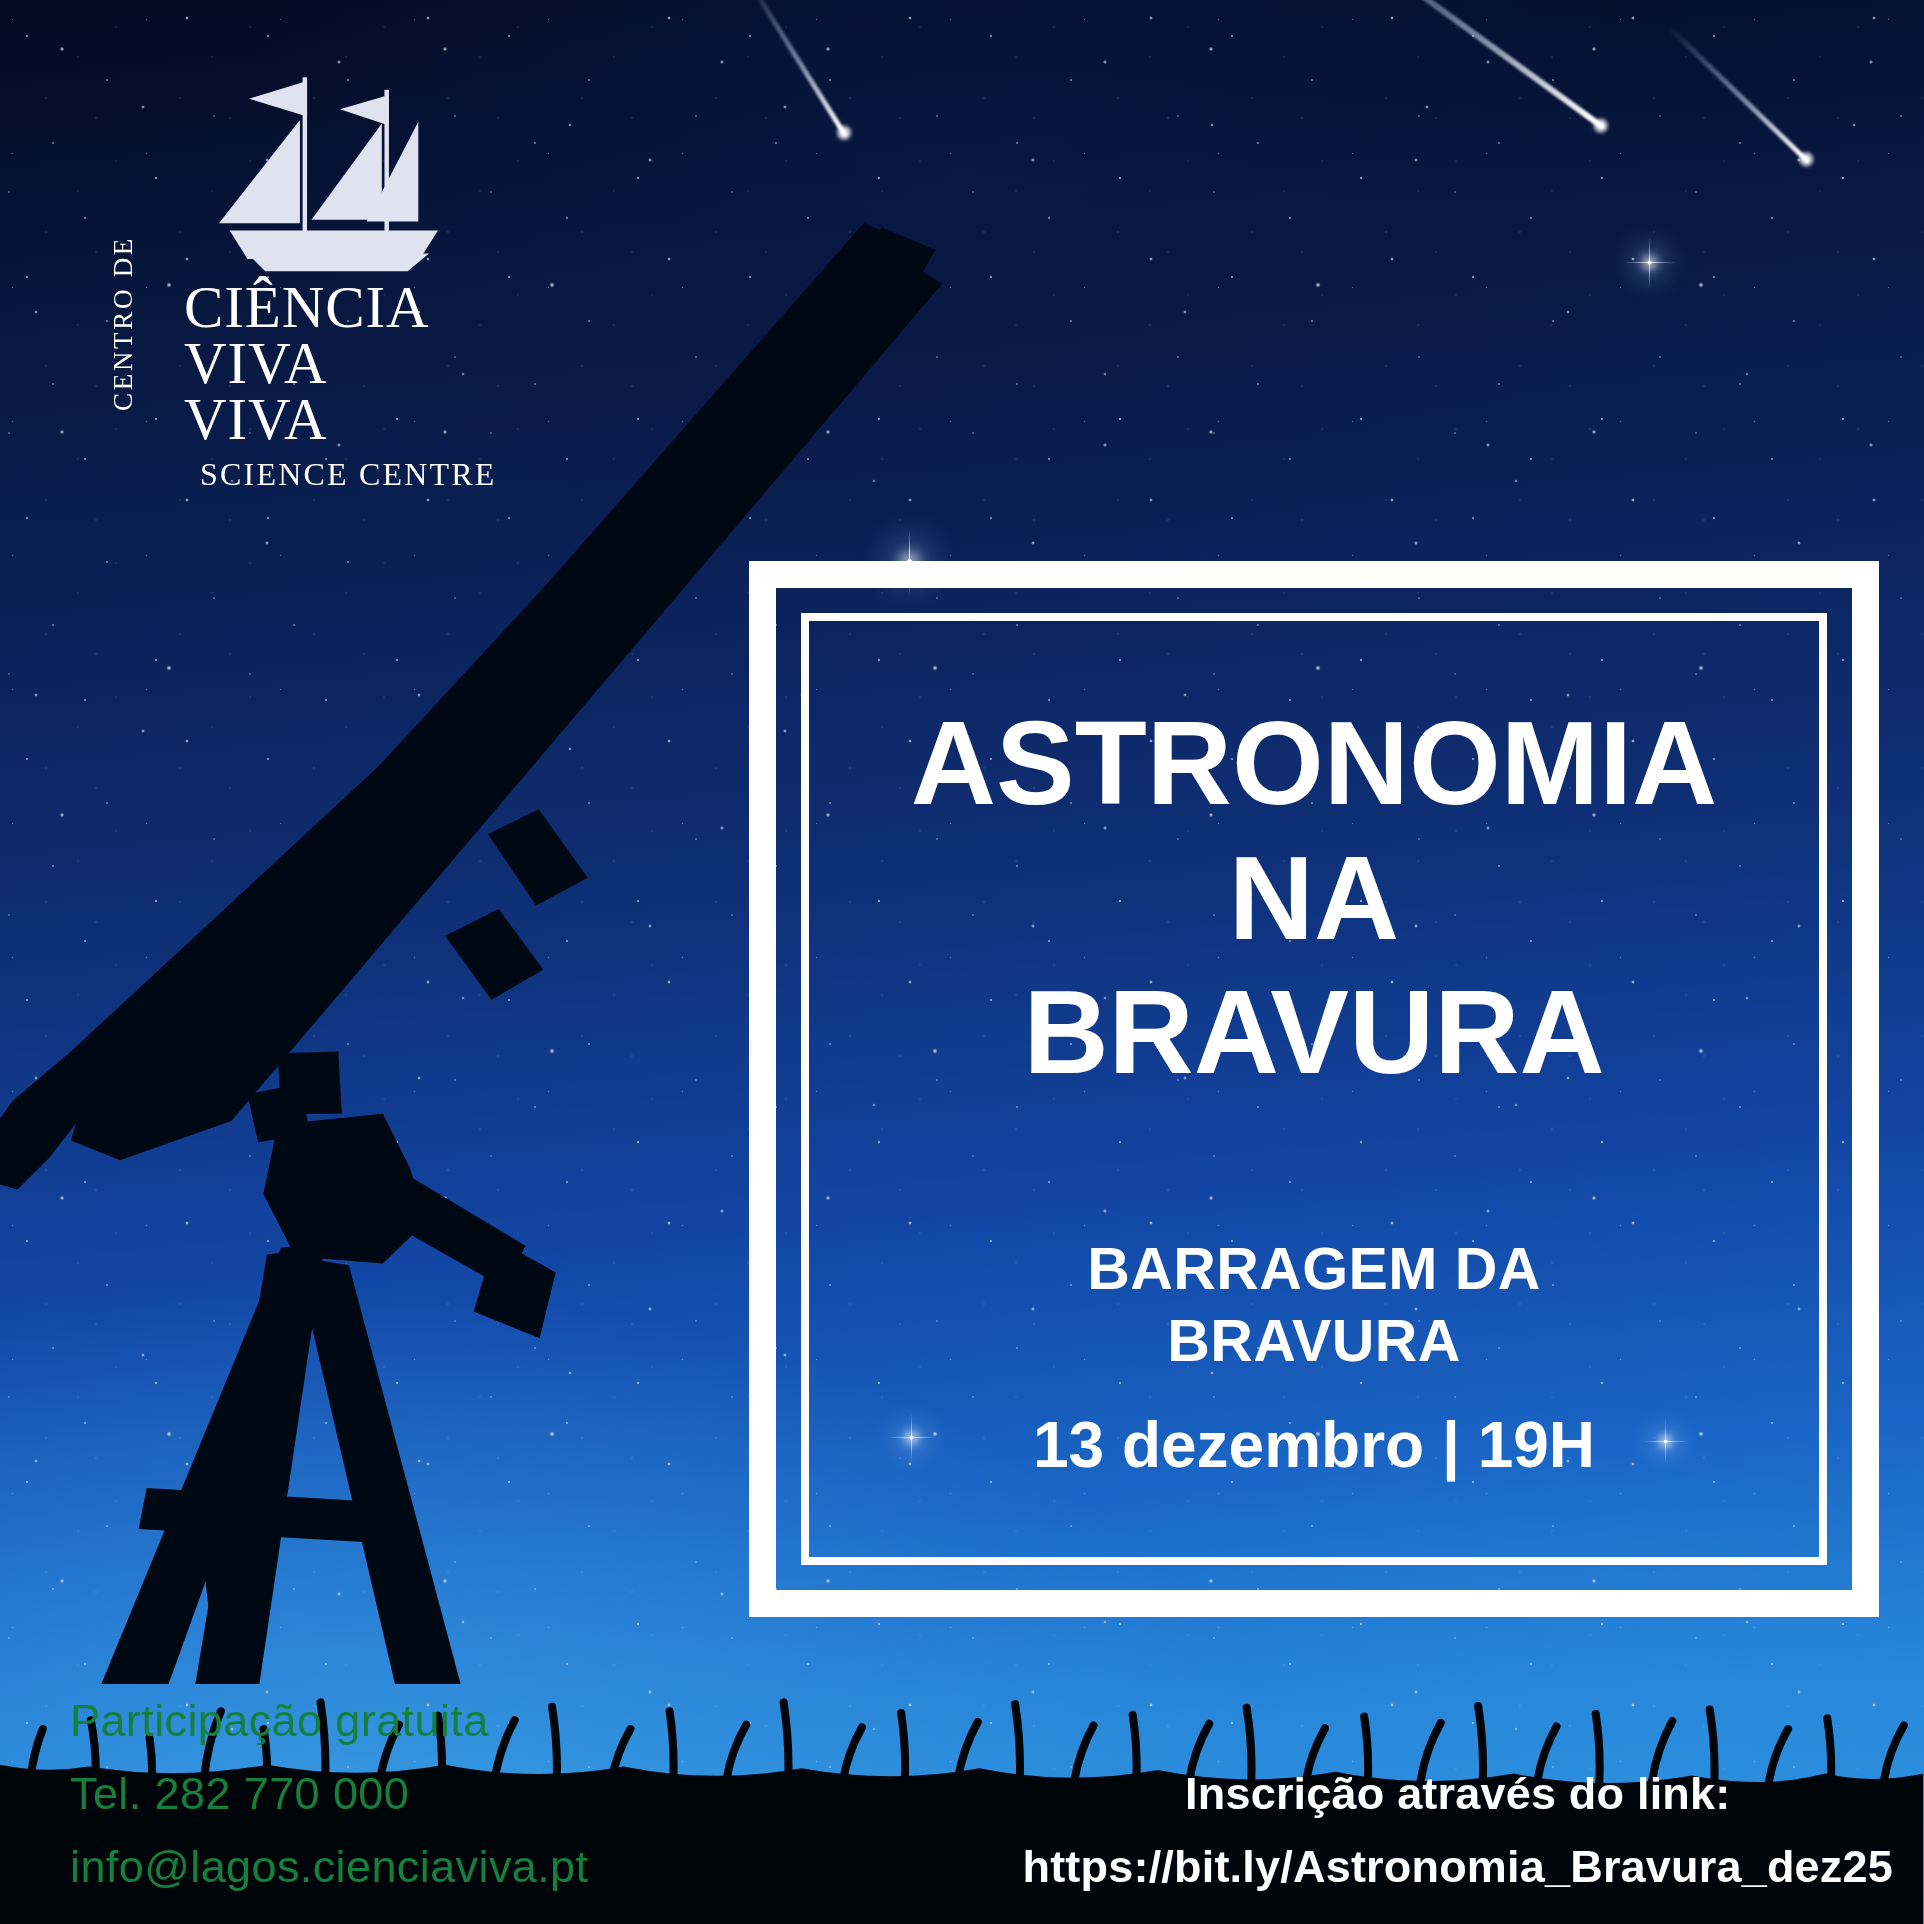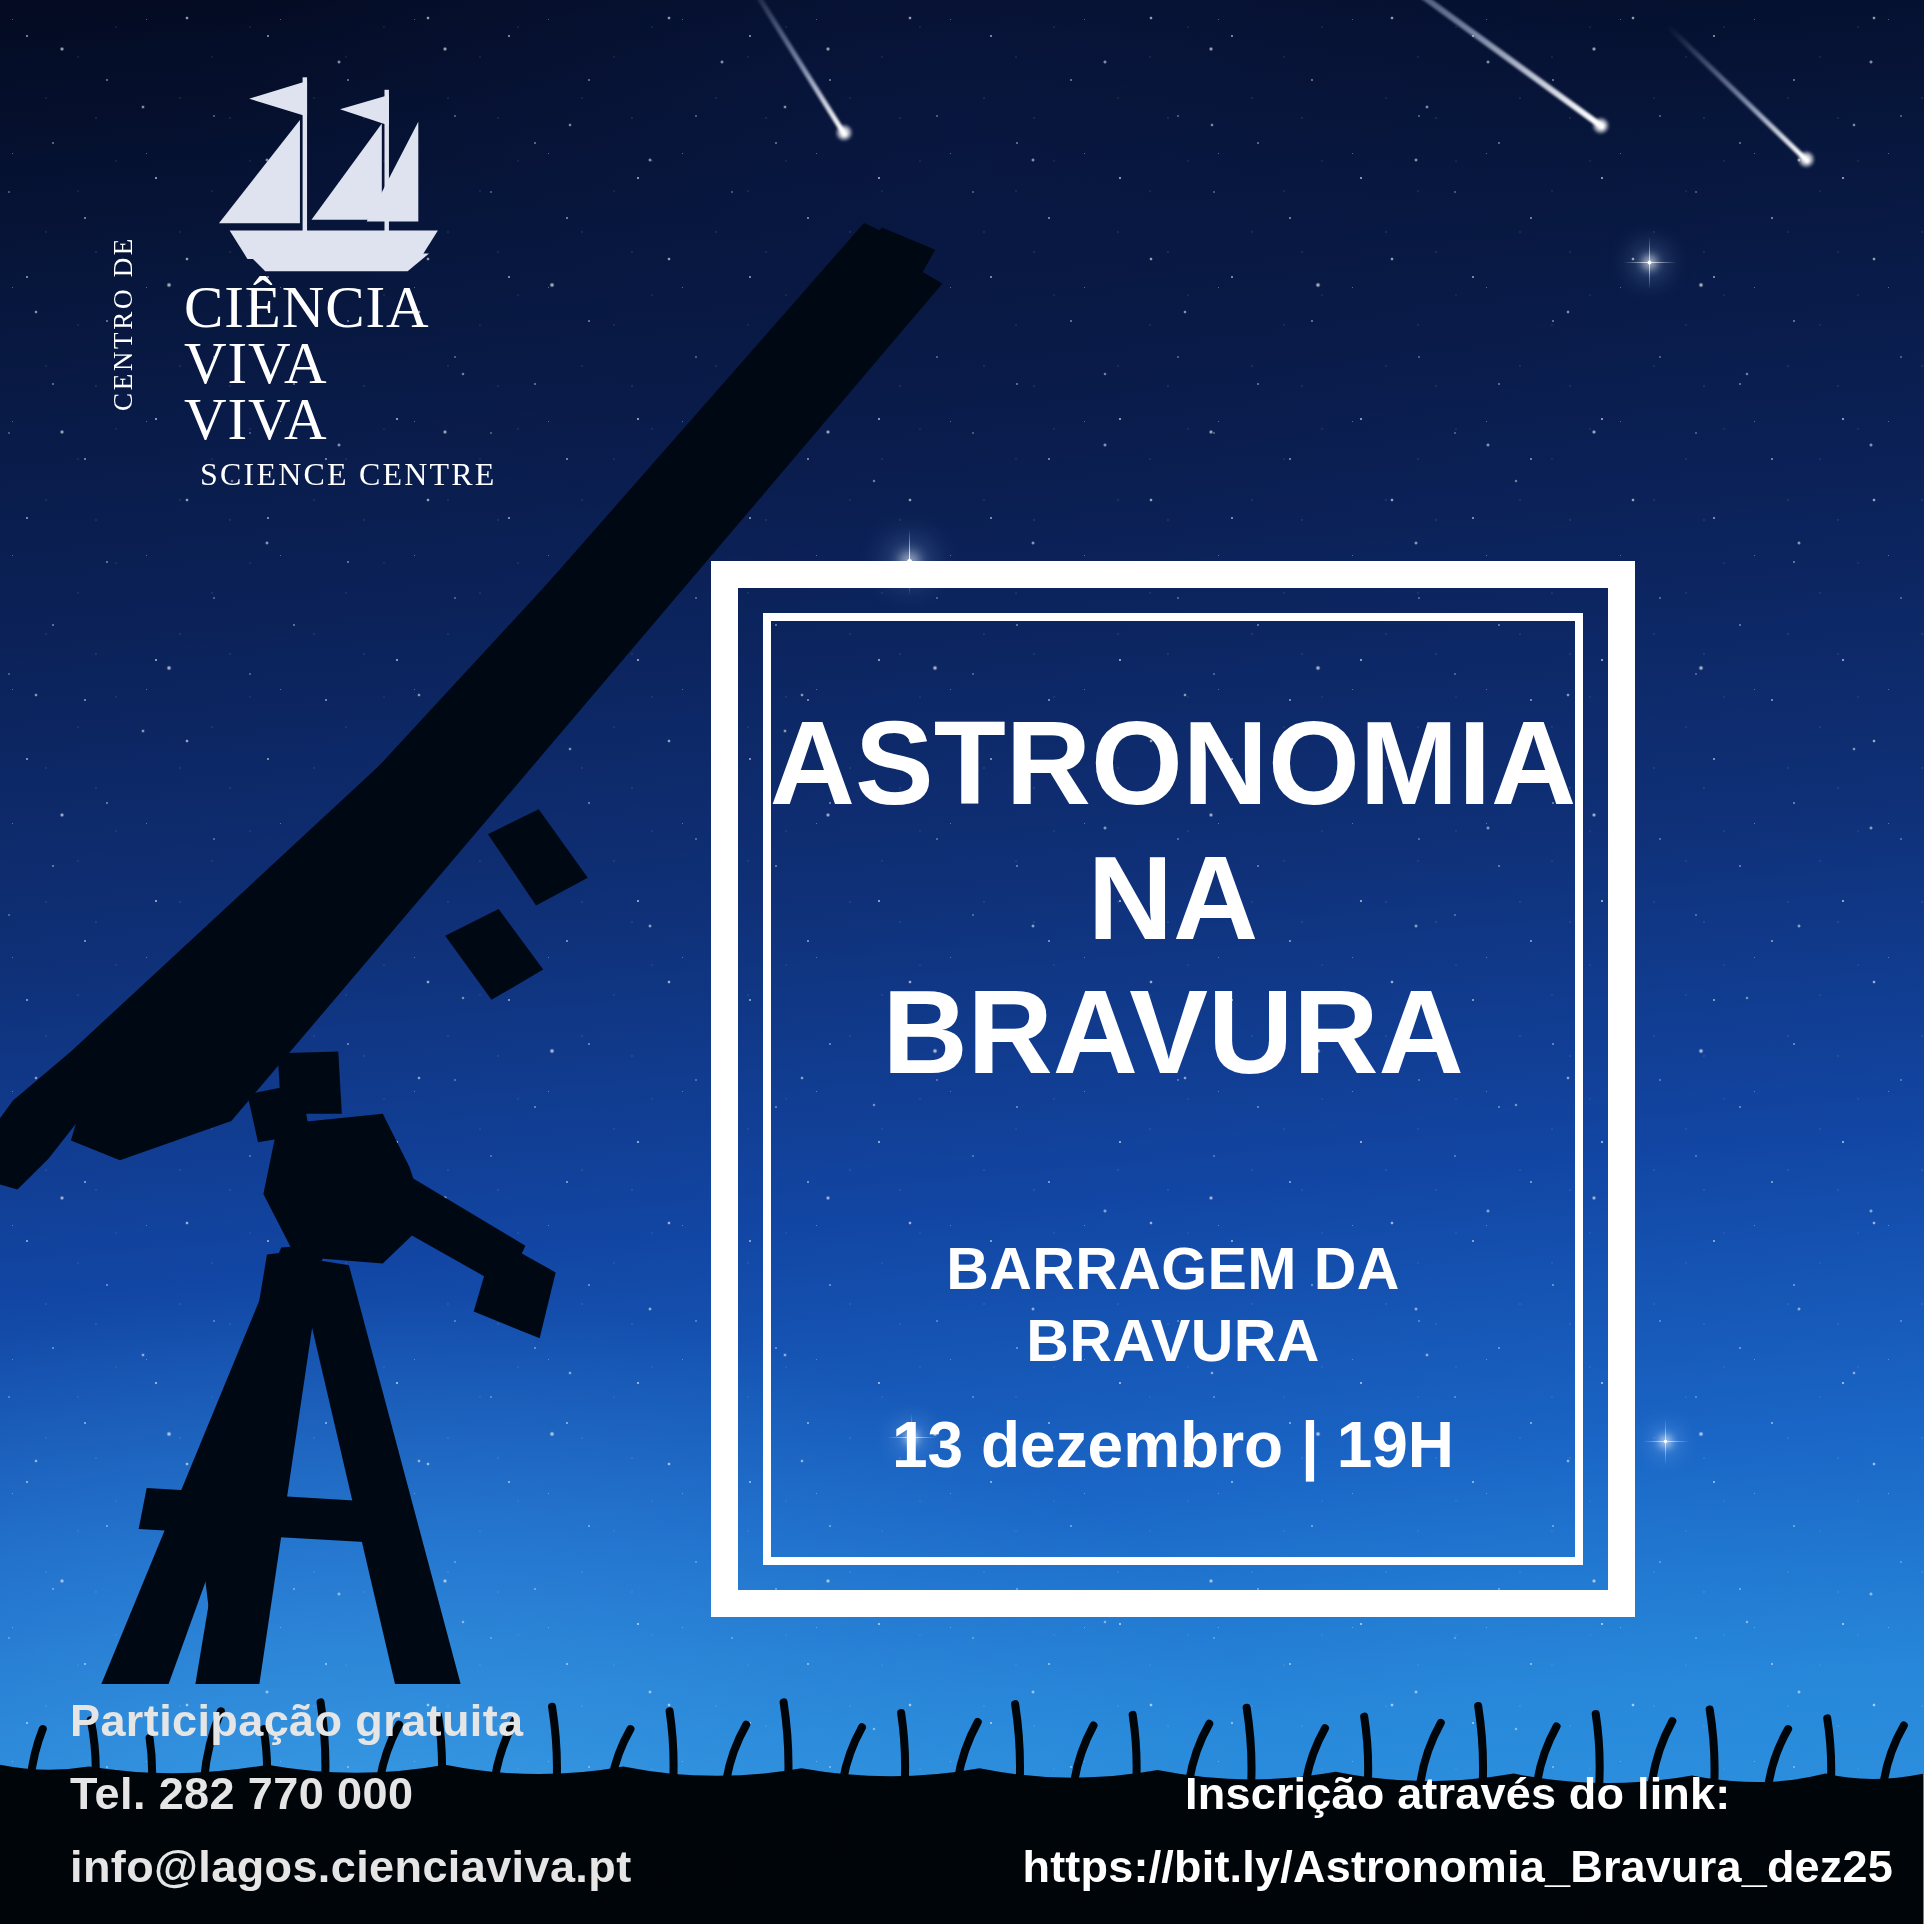--- a/index.html
+++ b/index.html
@@ -180,23 +180,23 @@
     letter-spacing: 2.2px;
     margin-top: 9px;
     margin-left: 16px;
     white-space: nowrap;
     font-family: "Liberation Serif", serif;
   }
 
   
   .frame {
     position: absolute;
-    left: 711px;
+    left: 749px;
     top: 561px;
-    width: 924px;
+    width: 1130px;
     height: 1056px;
     border: 27px solid #ffffff;
     box-sizing: border-box;
   }
   .frame-inner {
     position: absolute;
     inset: 25px;
     border: 8px solid #ffffff;
     box-sizing: border-box;
     display: flex;
@@ -237,23 +237,23 @@
     text-align: center;
     margin-top: 30px;
     white-space: nowrap;
   }
 
   
   .footer-left {
     position: absolute;
     left: 70px;
     bottom: 21.4px;
-    color: #e5e5e5;
+    color: #15803d;
     font-size: 45px;
-    font-weight: bold;
+    font-weight: normal;
     line-height: 1.62;
     letter-spacing: 0.4px;
   }
   .footer-right {
     position: absolute;
     right: 32px;
     bottom: 21.4px;
     color: #ffffff;
     font-size: 45px;
     font-weight: bold;

